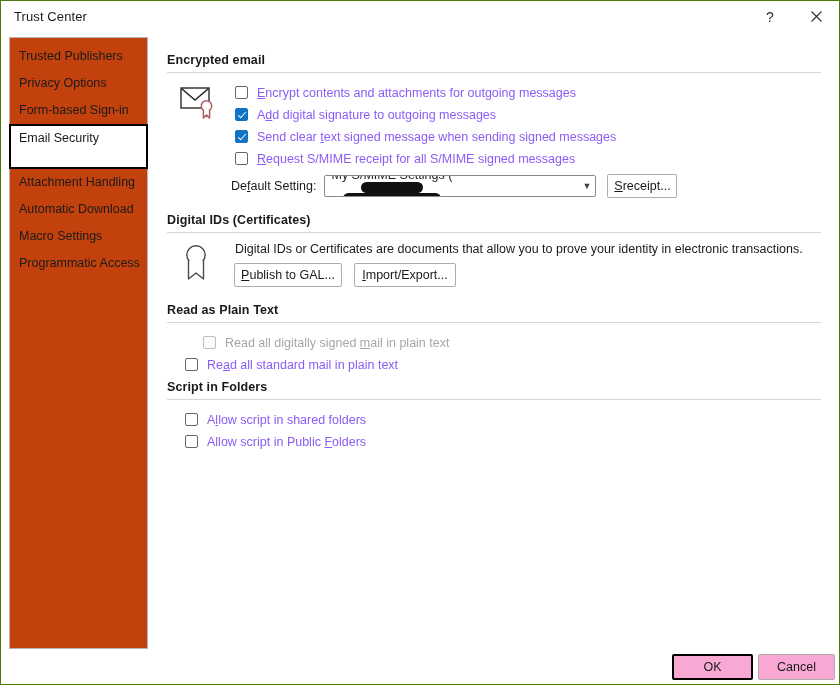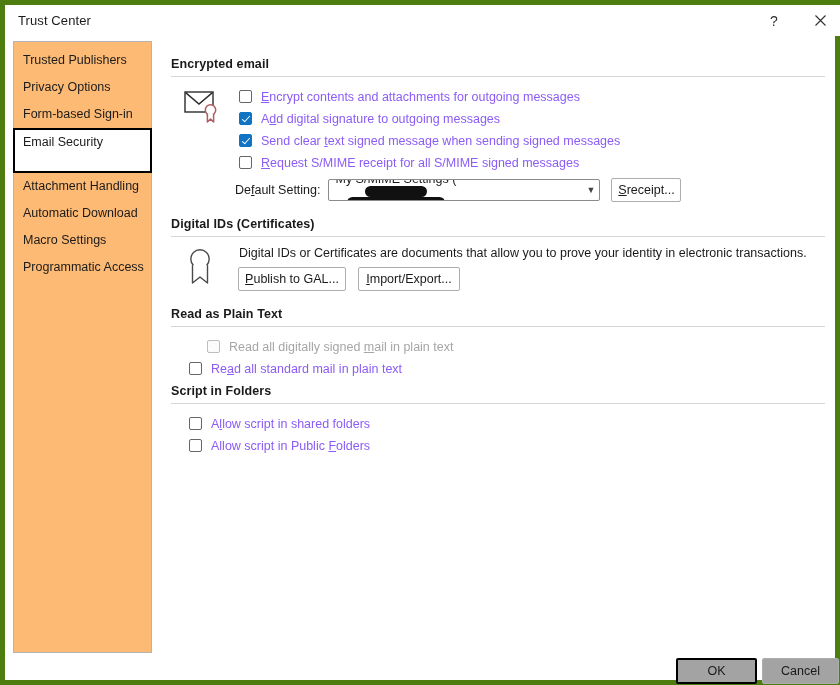--- a/index.html
+++ b/index.html
@@ -16,21 +16,21 @@
     overflow: hidden;
   }
 
   
   .window {
     position: absolute;
     left: 0; top: 0;
     width: 840px;
     height: 685px;
     box-sizing: border-box;
-    border: 5px solid #4d7c0f;
+    border: 1px solid #4d7c0f;
     background: #ffffff;
   }
 
   .titlebar {
     position: absolute;
     left: 0; top: 0;
     width: 838px;
     height: 31px;
     background: #ffffff;
   }
@@ -57,21 +57,21 @@
   .caption-btn svg { display: block; }
 
   
   .sidebar {
     position: absolute;
     left: 8px;
     top: 36px;
     width: 139px;
     height: 612px;
     box-sizing: border-box;
-    background: #fdba74;
+    background: #c2410c;
     border: 1px solid #b4b4b4;
     padding-top: 5px;
   }
   .side-item {
     height: 27px;
     line-height: 27px;
     margin: 0 0 0 0;
     padding-left: 9px;
     font-size: 12.5px;
     color: #1b1b1b;
@@ -260,21 +260,21 @@
 
   
   .footer-btn {
     position: absolute;
     height: 26px;
     box-sizing: border-box;
     display: flex;
     align-items: center;
     justify-content: center;
     font-size: 12.5px;
-    background: #a3a3a3;
+    background: #f9a8d4;
     border-radius: 2px;
   }
   #ok-button {
     left: 671px;
     top: 653px;
     width: 81px;
     border: 2px solid #000000;
     color: #1a1a1a;
   }
   #cancel-button {

